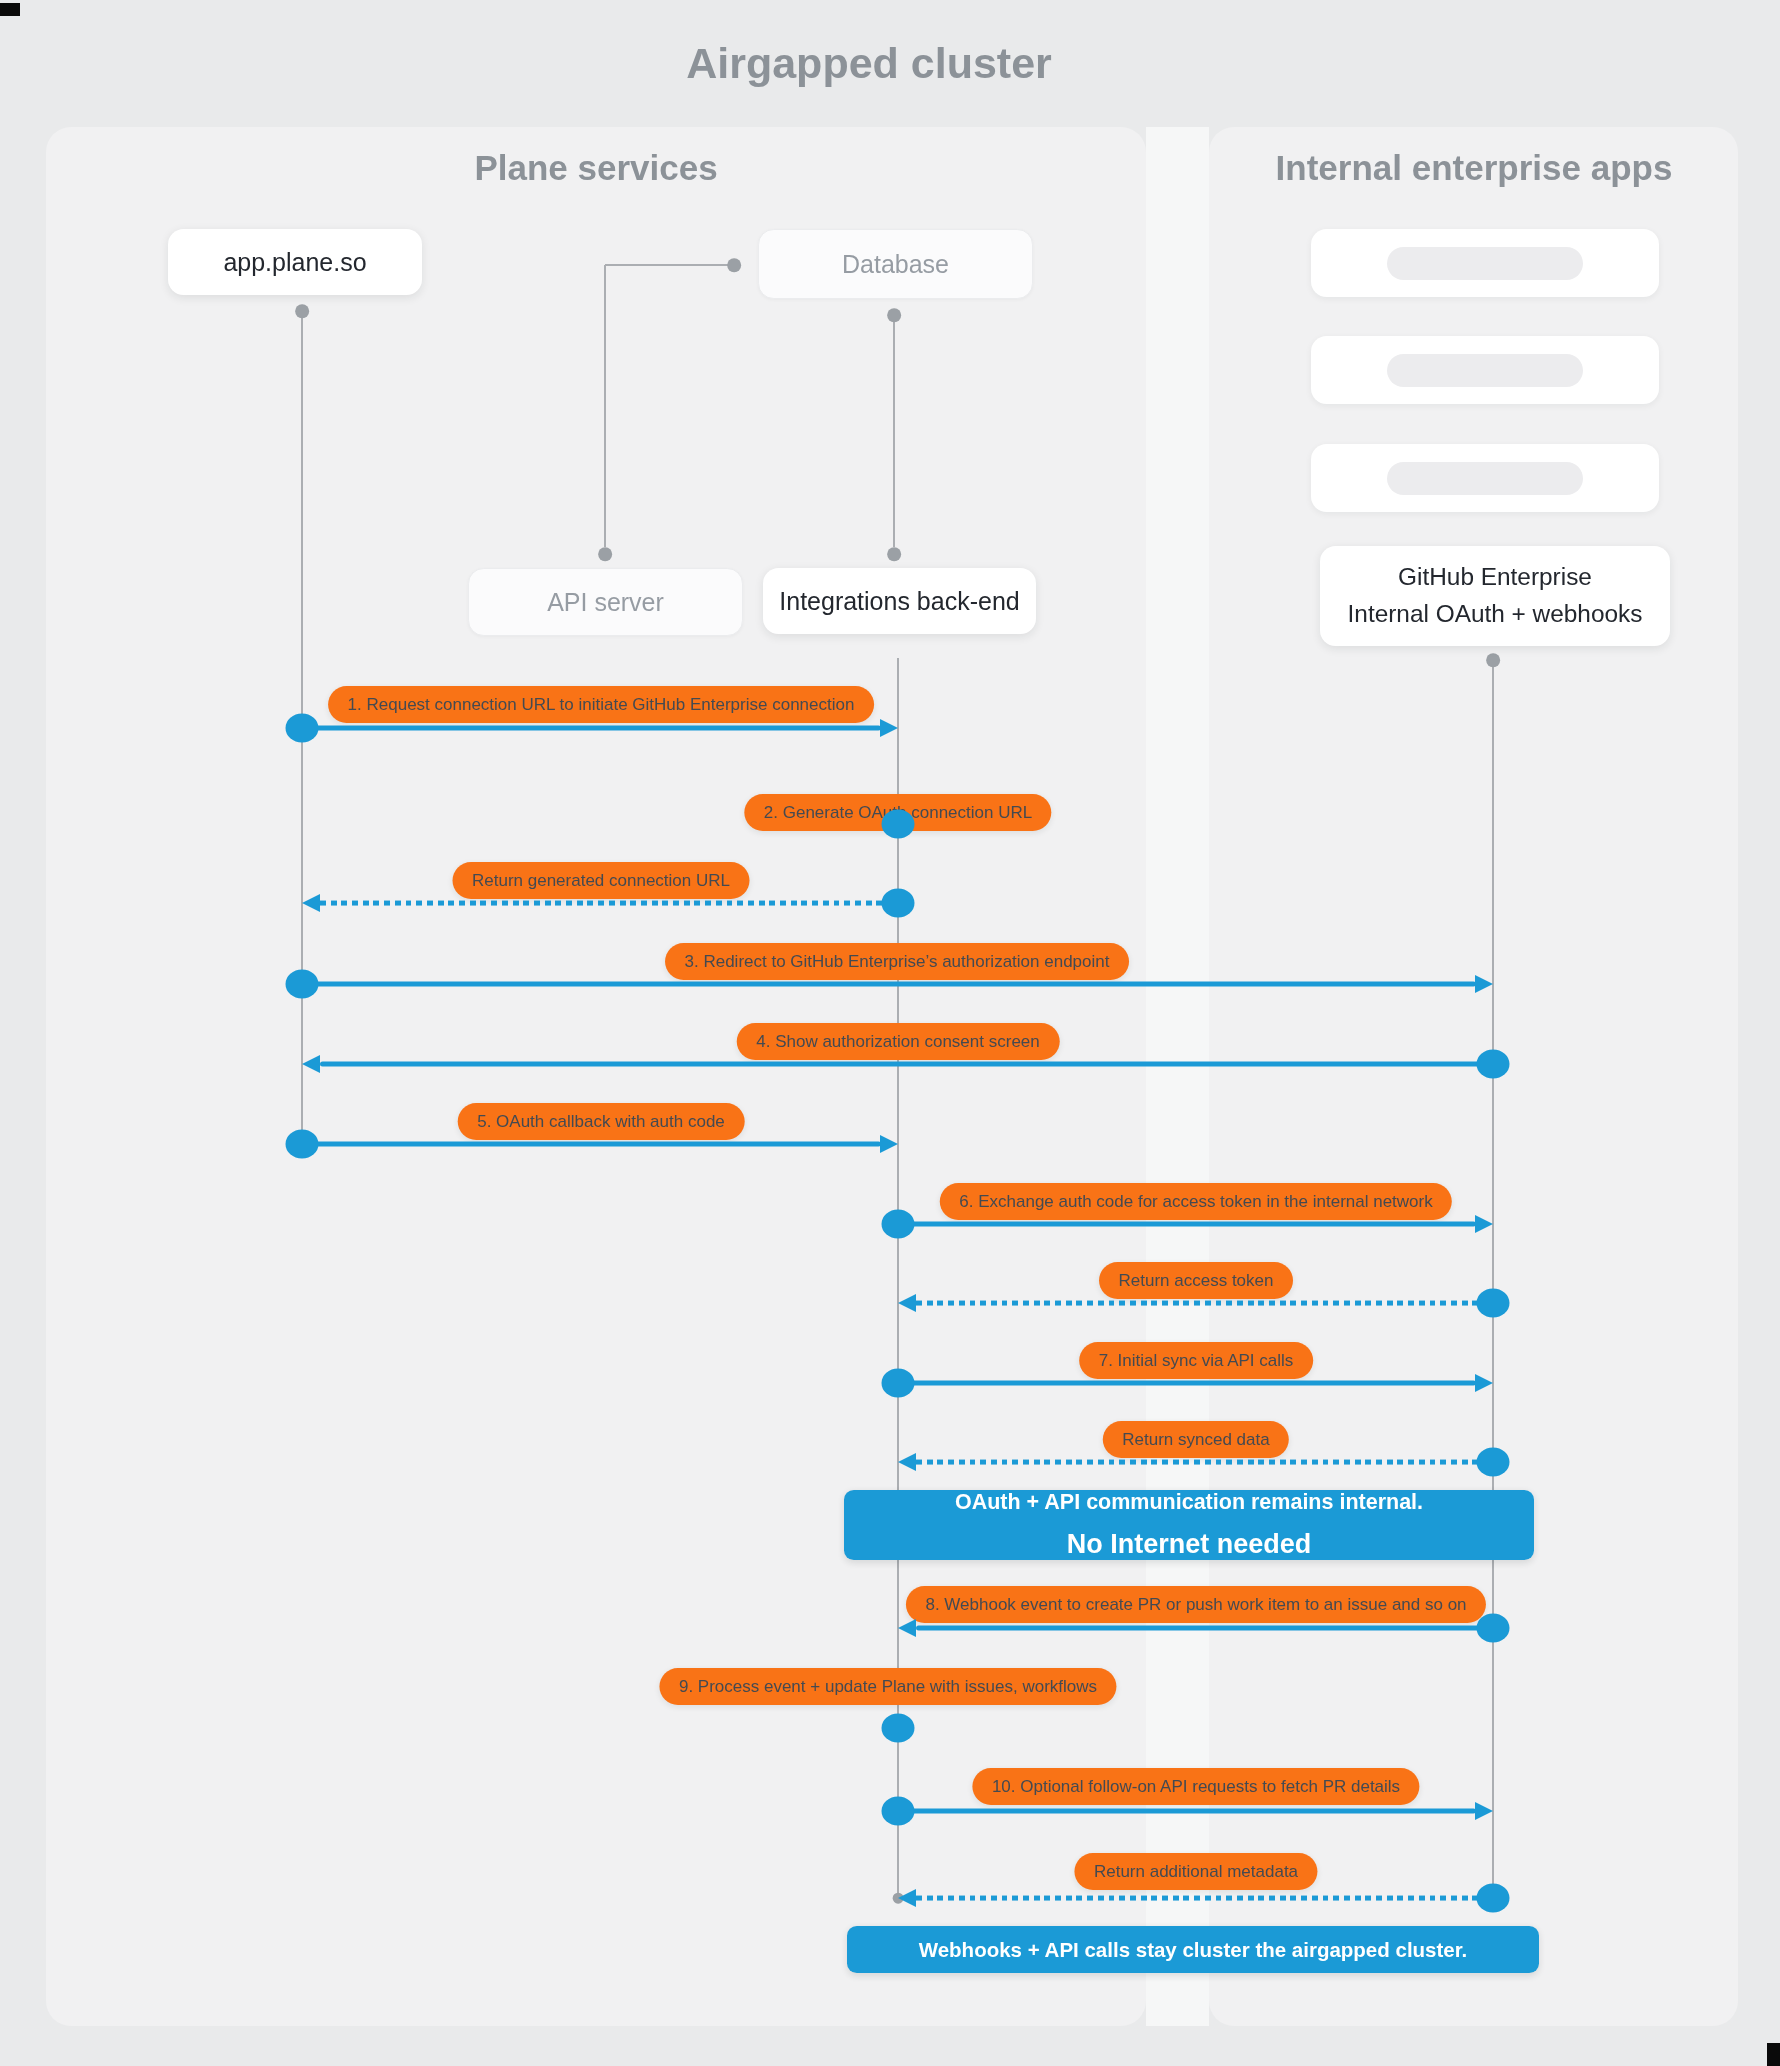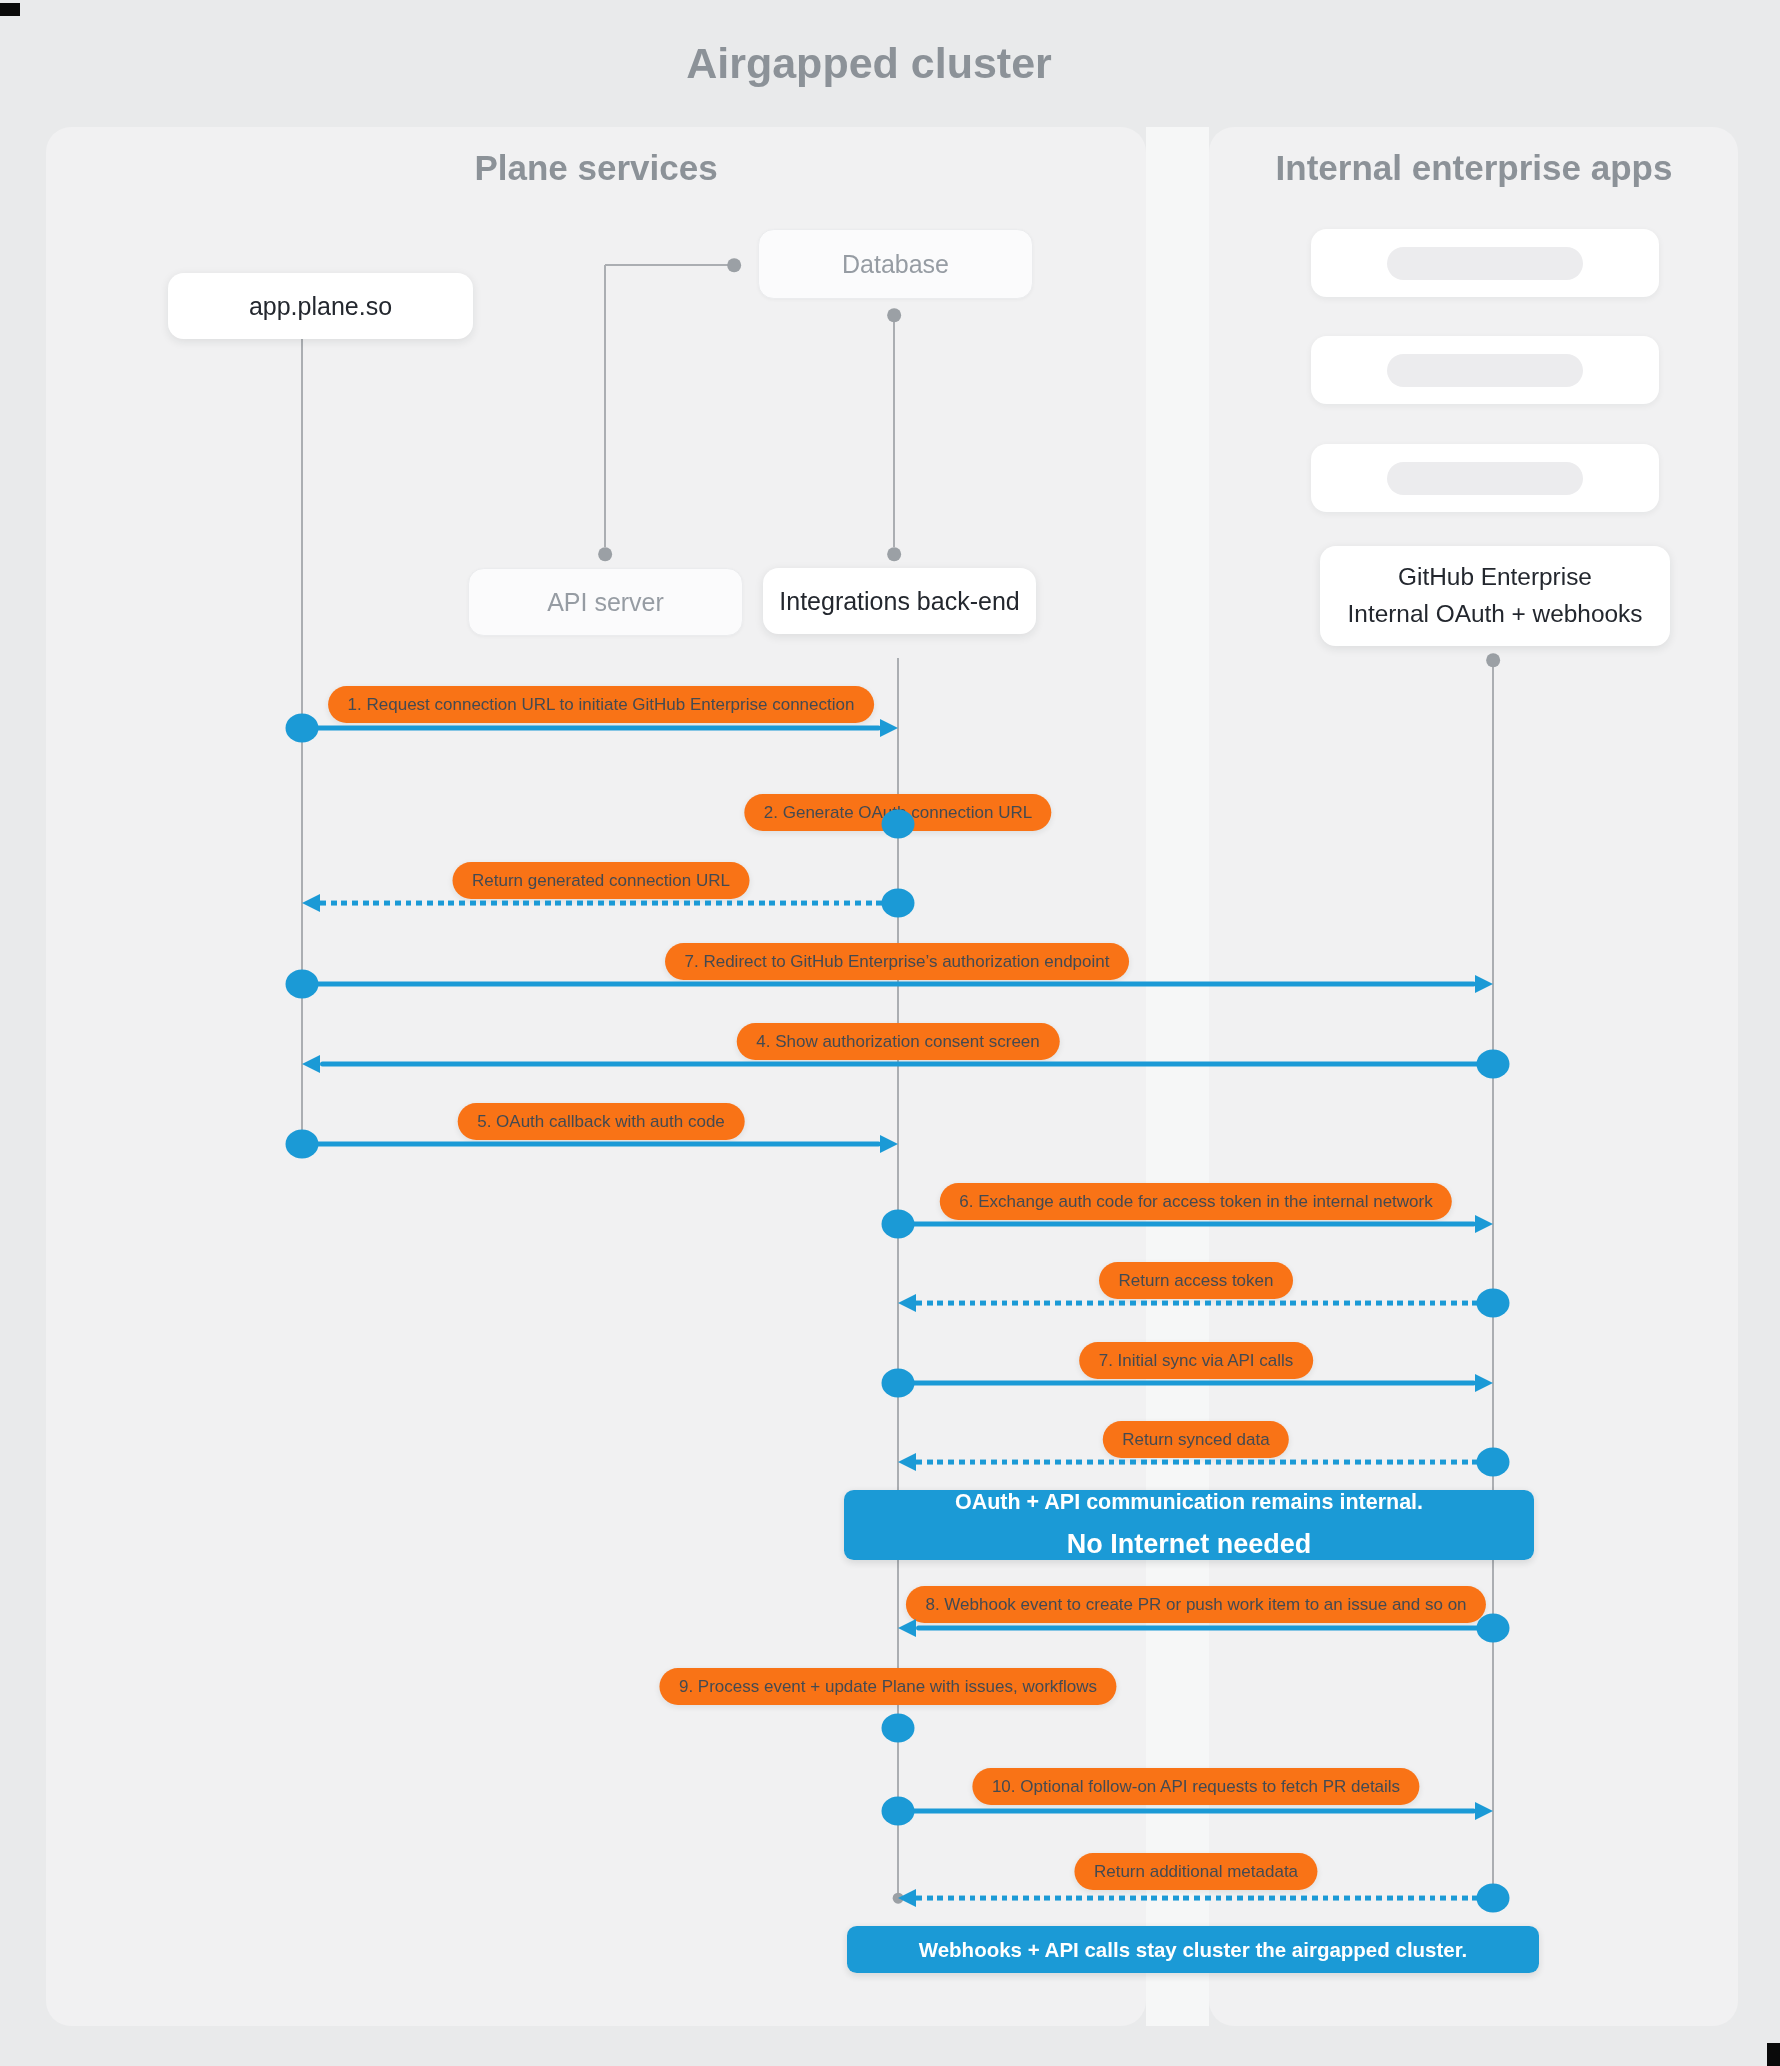--- a/index.html
+++ b/index.html
@@ -90,21 +90,21 @@
   <div class="vline" style="left:1493px; top:667px; height:1231px;"></div>
 
   <div class="gdot" style="left:302px; top:311px;"></div>
   <div class="gdot" style="left:894px; top:315px;"></div>
   <div class="gdot" style="left:894px; top:554px;"></div>
   <div class="gdot" style="left:734px; top:265px;"></div>
   <div class="gdot" style="left:605px; top:554px;"></div>
   <div class="gdot" style="left:1493px; top:660px;"></div>
   <div class="gdot gdot-small" style="left:898px; top:1898px;"></div>
 
-  <div class="box box-white" style="left:168px; top:229px; width:305px; height:66px;margin-top:44px;">
+  <div class="box box-white" style="left:168px; top:229px; width:254px; height:66px;">
     <span>app.plane.so</span>
   </div>
   <div class="box box-muted" style="left:758px; top:229px; width:273px; height:68px;">
     <span>Database</span>
   </div>
   <div class="box box-white" style="left:763px; top:568px; width:273px; height:66px;">
     <span>Integrations back-end</span>
   </div>
   <div class="box box-muted" style="left:468px; top:568px; width:273px; height:66px;">
     <span>API server</span>
@@ -130,21 +130,21 @@
   <div class="bdot" style="left:302px; top:728px;"></div>
 
   <div class="pill" style="left:898px; top:770px;margin-top:24px;">2. Generate OAuth connection URL</div>
   <div class="bdot" style="left:898px; top:824px;"></div>
 
   <div class="pill" style="left:601px; top:862px;">Return generated connection URL</div>
   <div class="bline bline-dashed" style="left:320px; top:903px; width:578px;"></div>
   <div class="ah ah-left" style="left:302px; top:903px;"></div>
   <div class="bdot" style="left:898px; top:903px;"></div>
 
-  <div class="pill" style="left:897px; top:943px;">7. Redirect to GitHub Enterprise’s authorization endpoint</div>
+  <div class="pill" style="left:897px; top:943px;">3. Redirect to GitHub Enterprise’s authorization endpoint</div>
   <div class="bline" style="left:302px; top:984px; width:1174px;"></div>
   <div class="ah ah-right" style="left:1475px; top:984px;"></div>
   <div class="bdot" style="left:302px; top:984px;"></div>
 
   <div class="pill" style="left:898px; top:1023px;">4. Show authorization consent screen</div>
   <div class="bline" style="left:320px; top:1064px; width:1173px;"></div>
   <div class="ah ah-left" style="left:302px; top:1064px;"></div>
   <div class="bdot" style="left:1493px; top:1064px;"></div>
 
   <div class="pill" style="left:601px; top:1103px;">5. OAuth callback with auth code</div>

